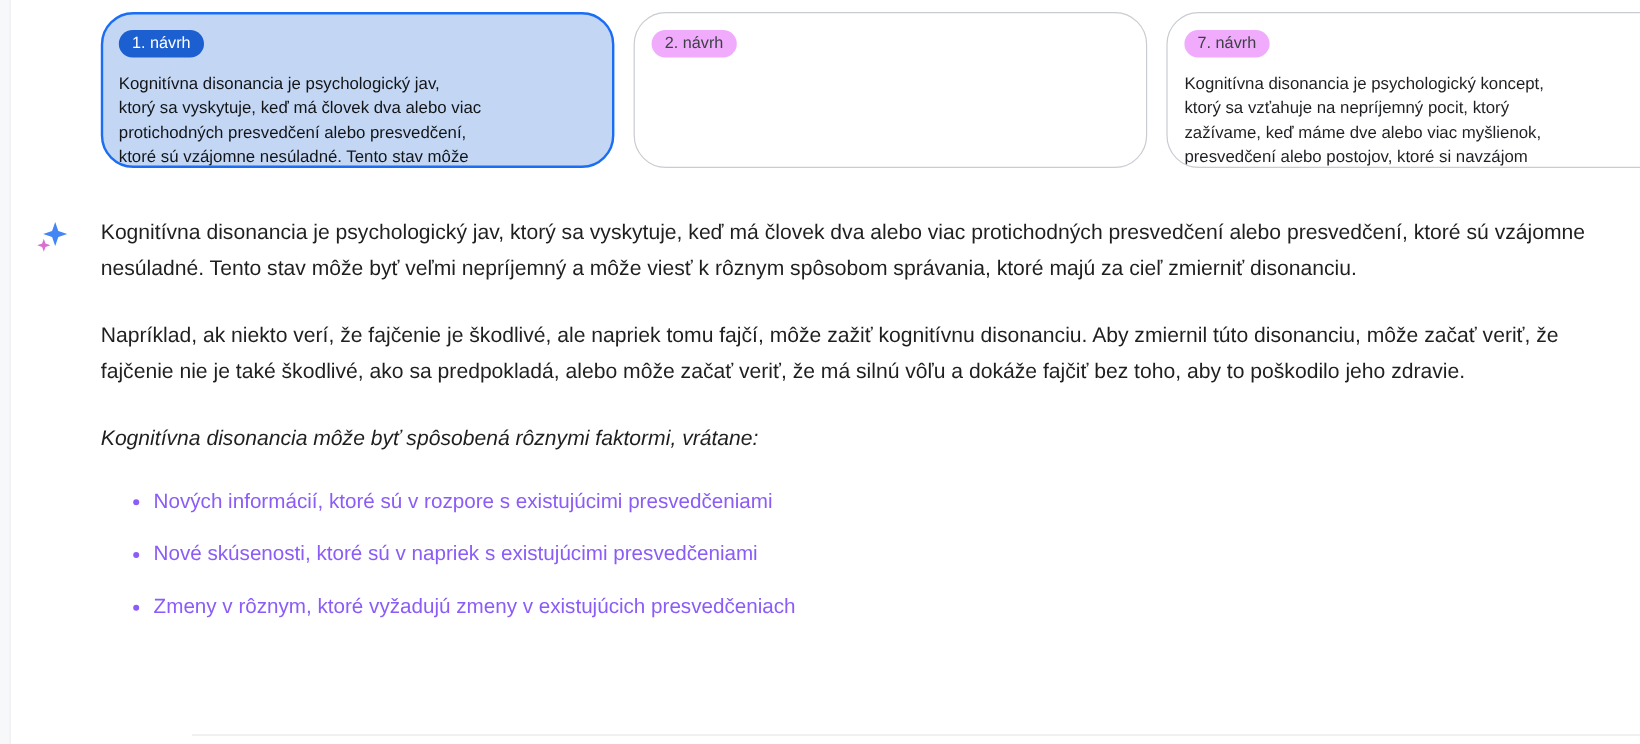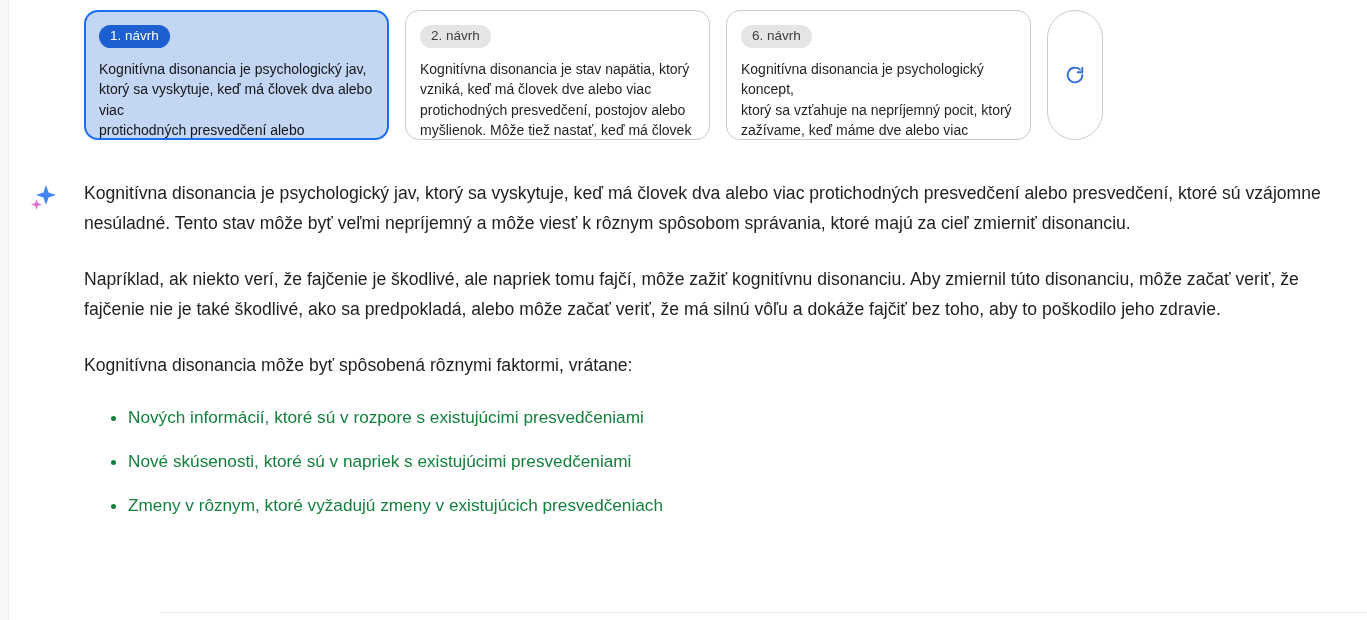--- a/index.html
+++ b/index.html
@@ -36,44 +36,44 @@
   .drafts-row {
     position: absolute;
     left: 84px;
     top: 10px;
     display: flex;
     align-items: flex-start;
     gap: 16px;
   }
 
   .draft-card {
-    width: 305px;
+    width: 428px;
     height: 130px;
     box-sizing: border-box;
-    border-radius: 14px;
+    border-radius: 27px;
     border: 1px solid #c9ccd1;
     background: #ffffff;
     padding: 14px 14px 0 14px;
     overflow: hidden;
     position: relative;
   }
 
   .draft-card.selected {
     background: #c3d7f5;
     border: 2px solid #1b6ef3;
     padding: 13px 13px 0 13px;
   }
 
   .draft-badge {
     display: inline-block;
     border-radius: 12px;
     padding: 4px 11px 5px 11px;
     font-size: 13.5px;
     line-height: 1;
-    background: #e5e5e5;
+    background: #f0abfc;
     color: #3c4043;
     font-weight: 500;
   }
 
   .draft-card.selected .draft-badge {
     background: #1b5fd0;
     color: #ffffff;
   }
 
   .draft-text {
@@ -125,32 +125,33 @@
 
   .answer p {
     margin: 0 0 26px 0;
     font-size: 17.6px;
     line-height: 30px;
     color: #1f1f1f;
   }
 
   .answer p.tight {
     margin-bottom: 22px;
+    font-style: italic;
   }
 
   .answer ul {
     margin: 0;
     padding-left: 44px;
     list-style: disc;
   }
 
   .answer li {
     font-size: 17.2px;
     line-height: 30px;
-    color: #15803d;
+    color: #8b5cf6;
     margin-bottom: 14px;
   }
 
   .bottom-rule {
     position: absolute;
     left: 160px;
     top: 612px;
     width: 1207px;
     height: 1px;
     background: #e4e6e9;
@@ -168,28 +169,24 @@
     <div class="draft-card selected">
       <span class="draft-badge">1. návrh</span>
       <div class="draft-text">Kognitívna disonancia je psychologický jav,
 ktorý sa vyskytuje, keď má človek dva alebo viac
 protichodných presvedčení alebo presvedčení,
 ktoré sú vzájomne nesúladné. Tento stav môže</div>
     </div>
 
     <div class="draft-card">
       <span class="draft-badge">2. návrh</span>
-      <div class="draft-text">Kognitívna disonancia je stav napätia, ktorý
-vzniká, keď má človek dve alebo viac
-protichodných presvedčení, postojov alebo
-myšlienok. Môže tiež nastať, keď má človek čin,</div>
     </div>
 
     <div class="draft-card">
-      <span class="draft-badge">6. návrh</span>
+      <span class="draft-badge">7. návrh</span>
       <div class="draft-text">Kognitívna disonancia je psychologický koncept,
 ktorý sa vzťahuje na nepríjemný pocit, ktorý
 zažívame, keď máme dve alebo viac myšlienok,
 presvedčení alebo postojov, ktoré si navzájom</div>
     </div>
 
     <div class="regen-card">
       <svg class="regen-icon" viewBox="0 0 24 24" fill="none" stroke="currentColor" stroke-width="2" stroke-linecap="round" stroke-linejoin="round">
         <path d="M20 12a8 8 0 1 1-2.5-5.8"></path>
         <polyline points="20 4 20 9 15 9"></polyline>

